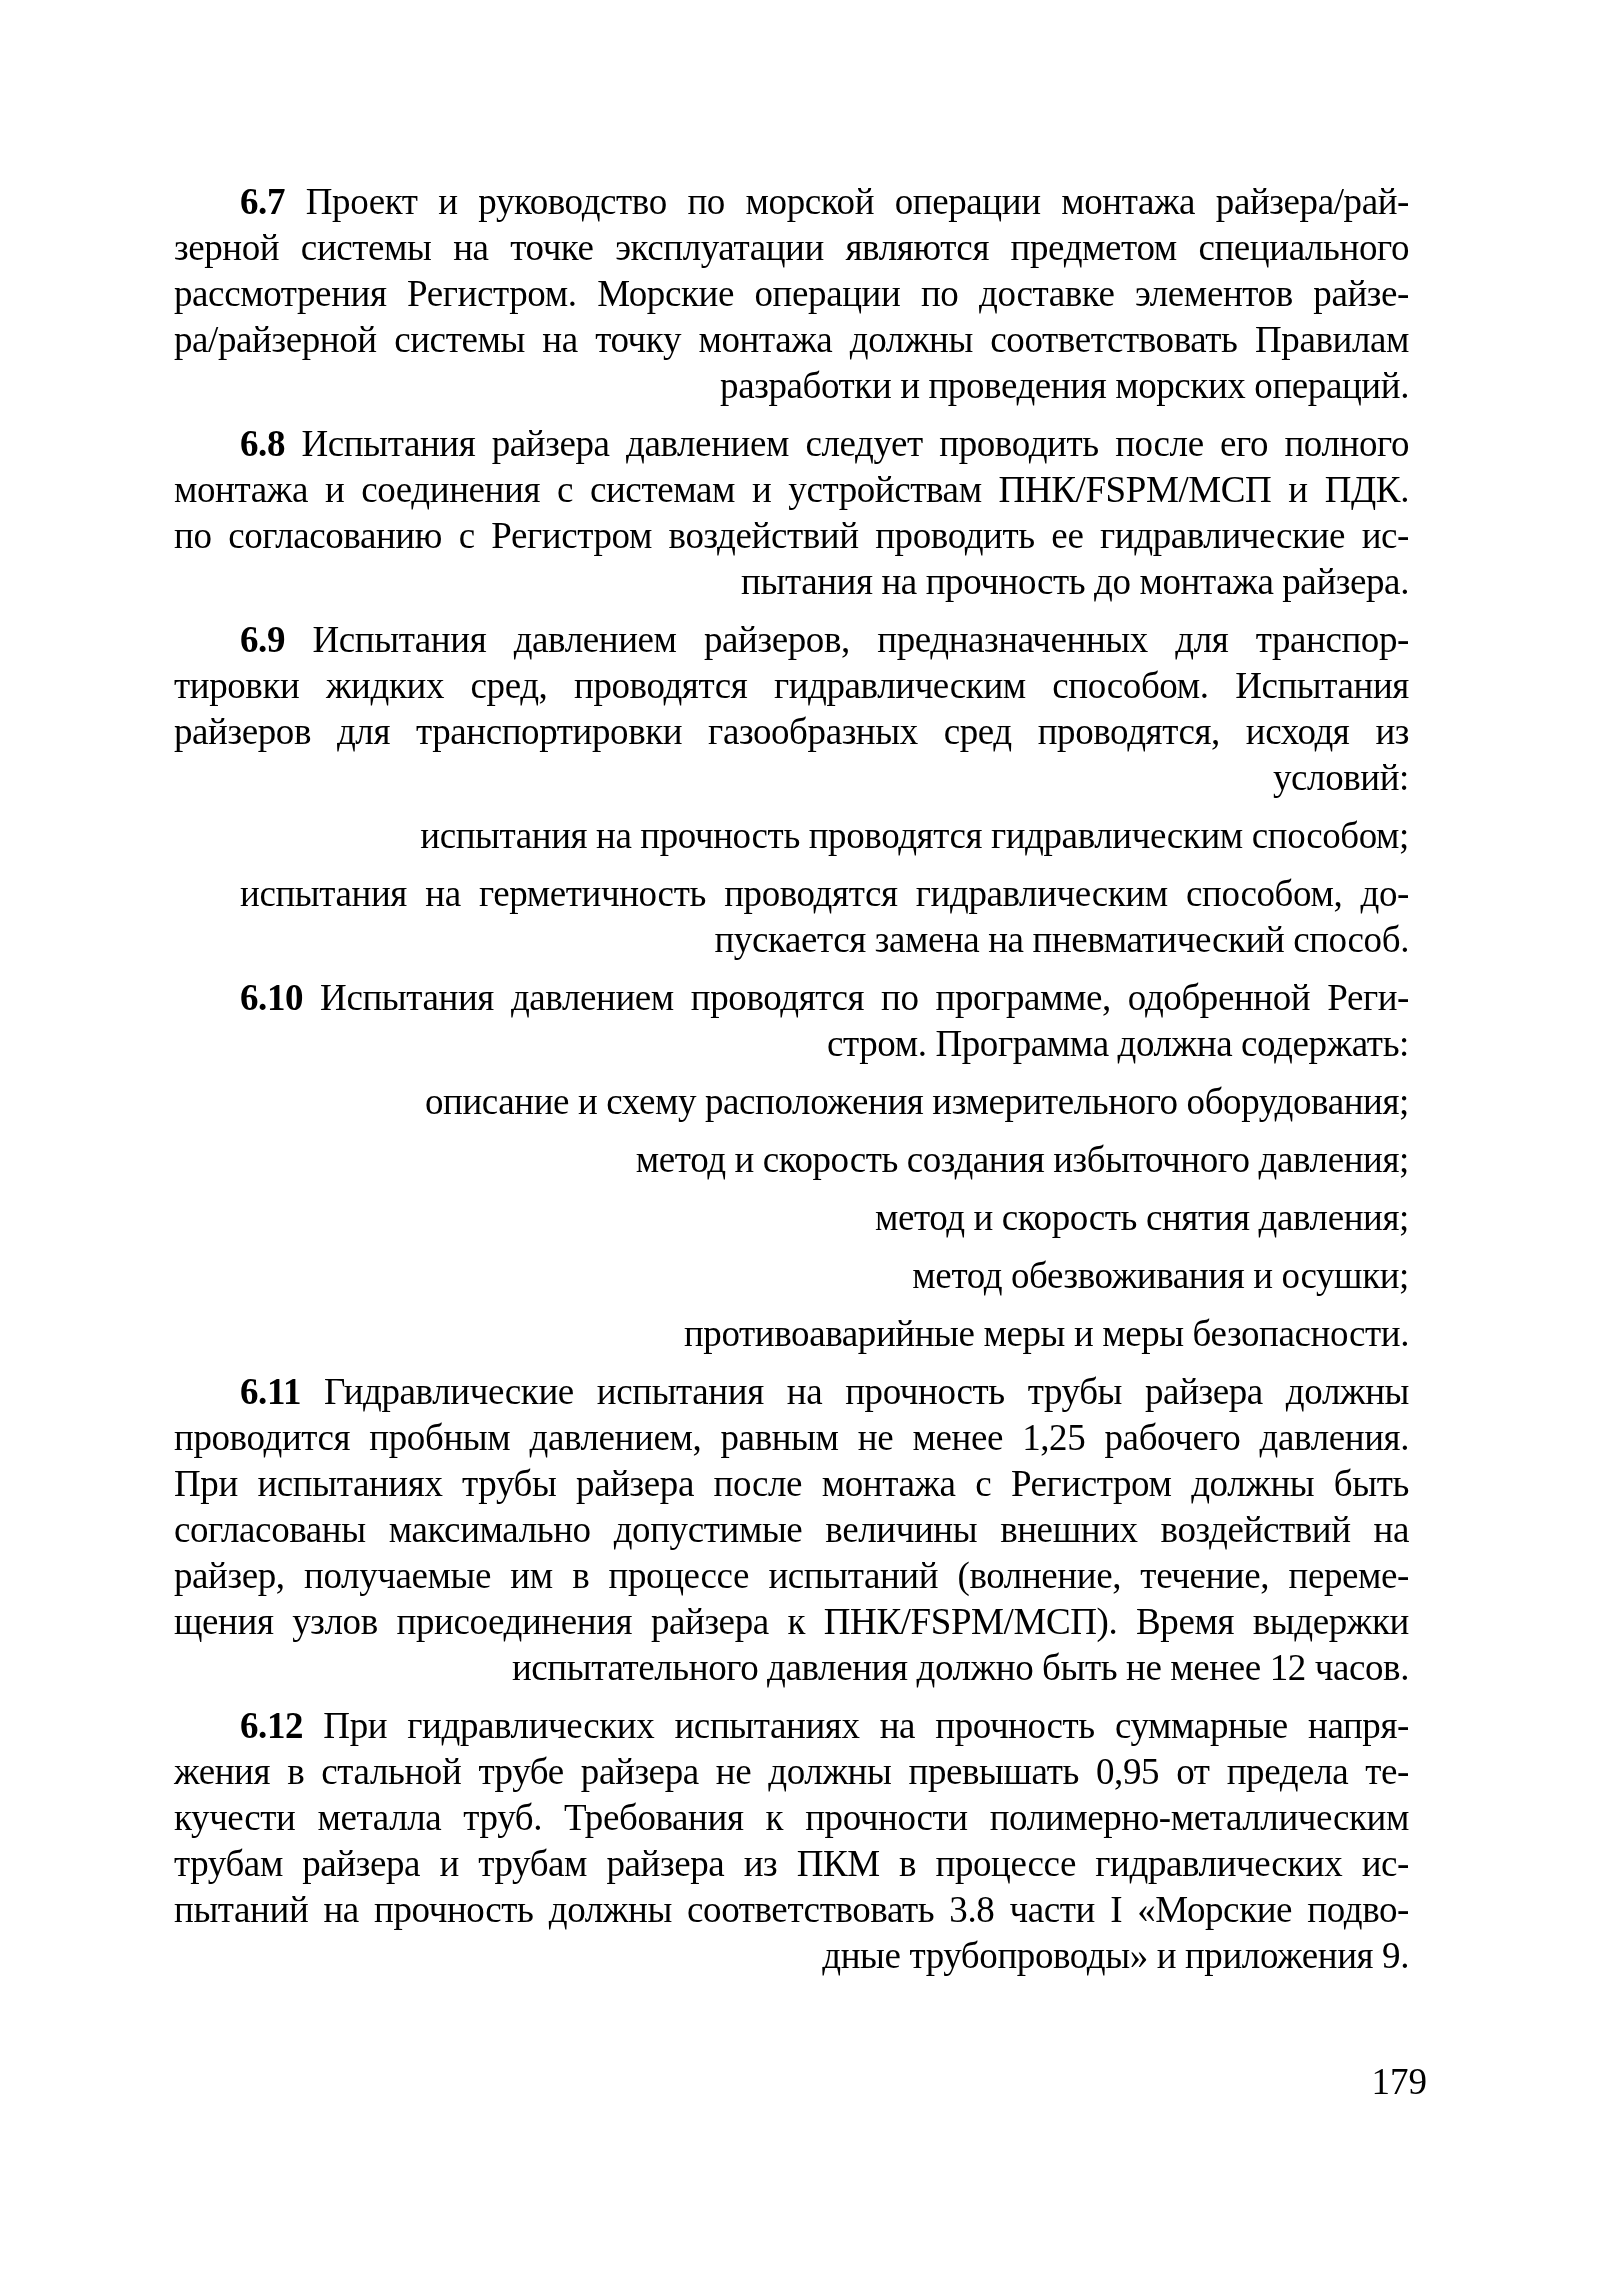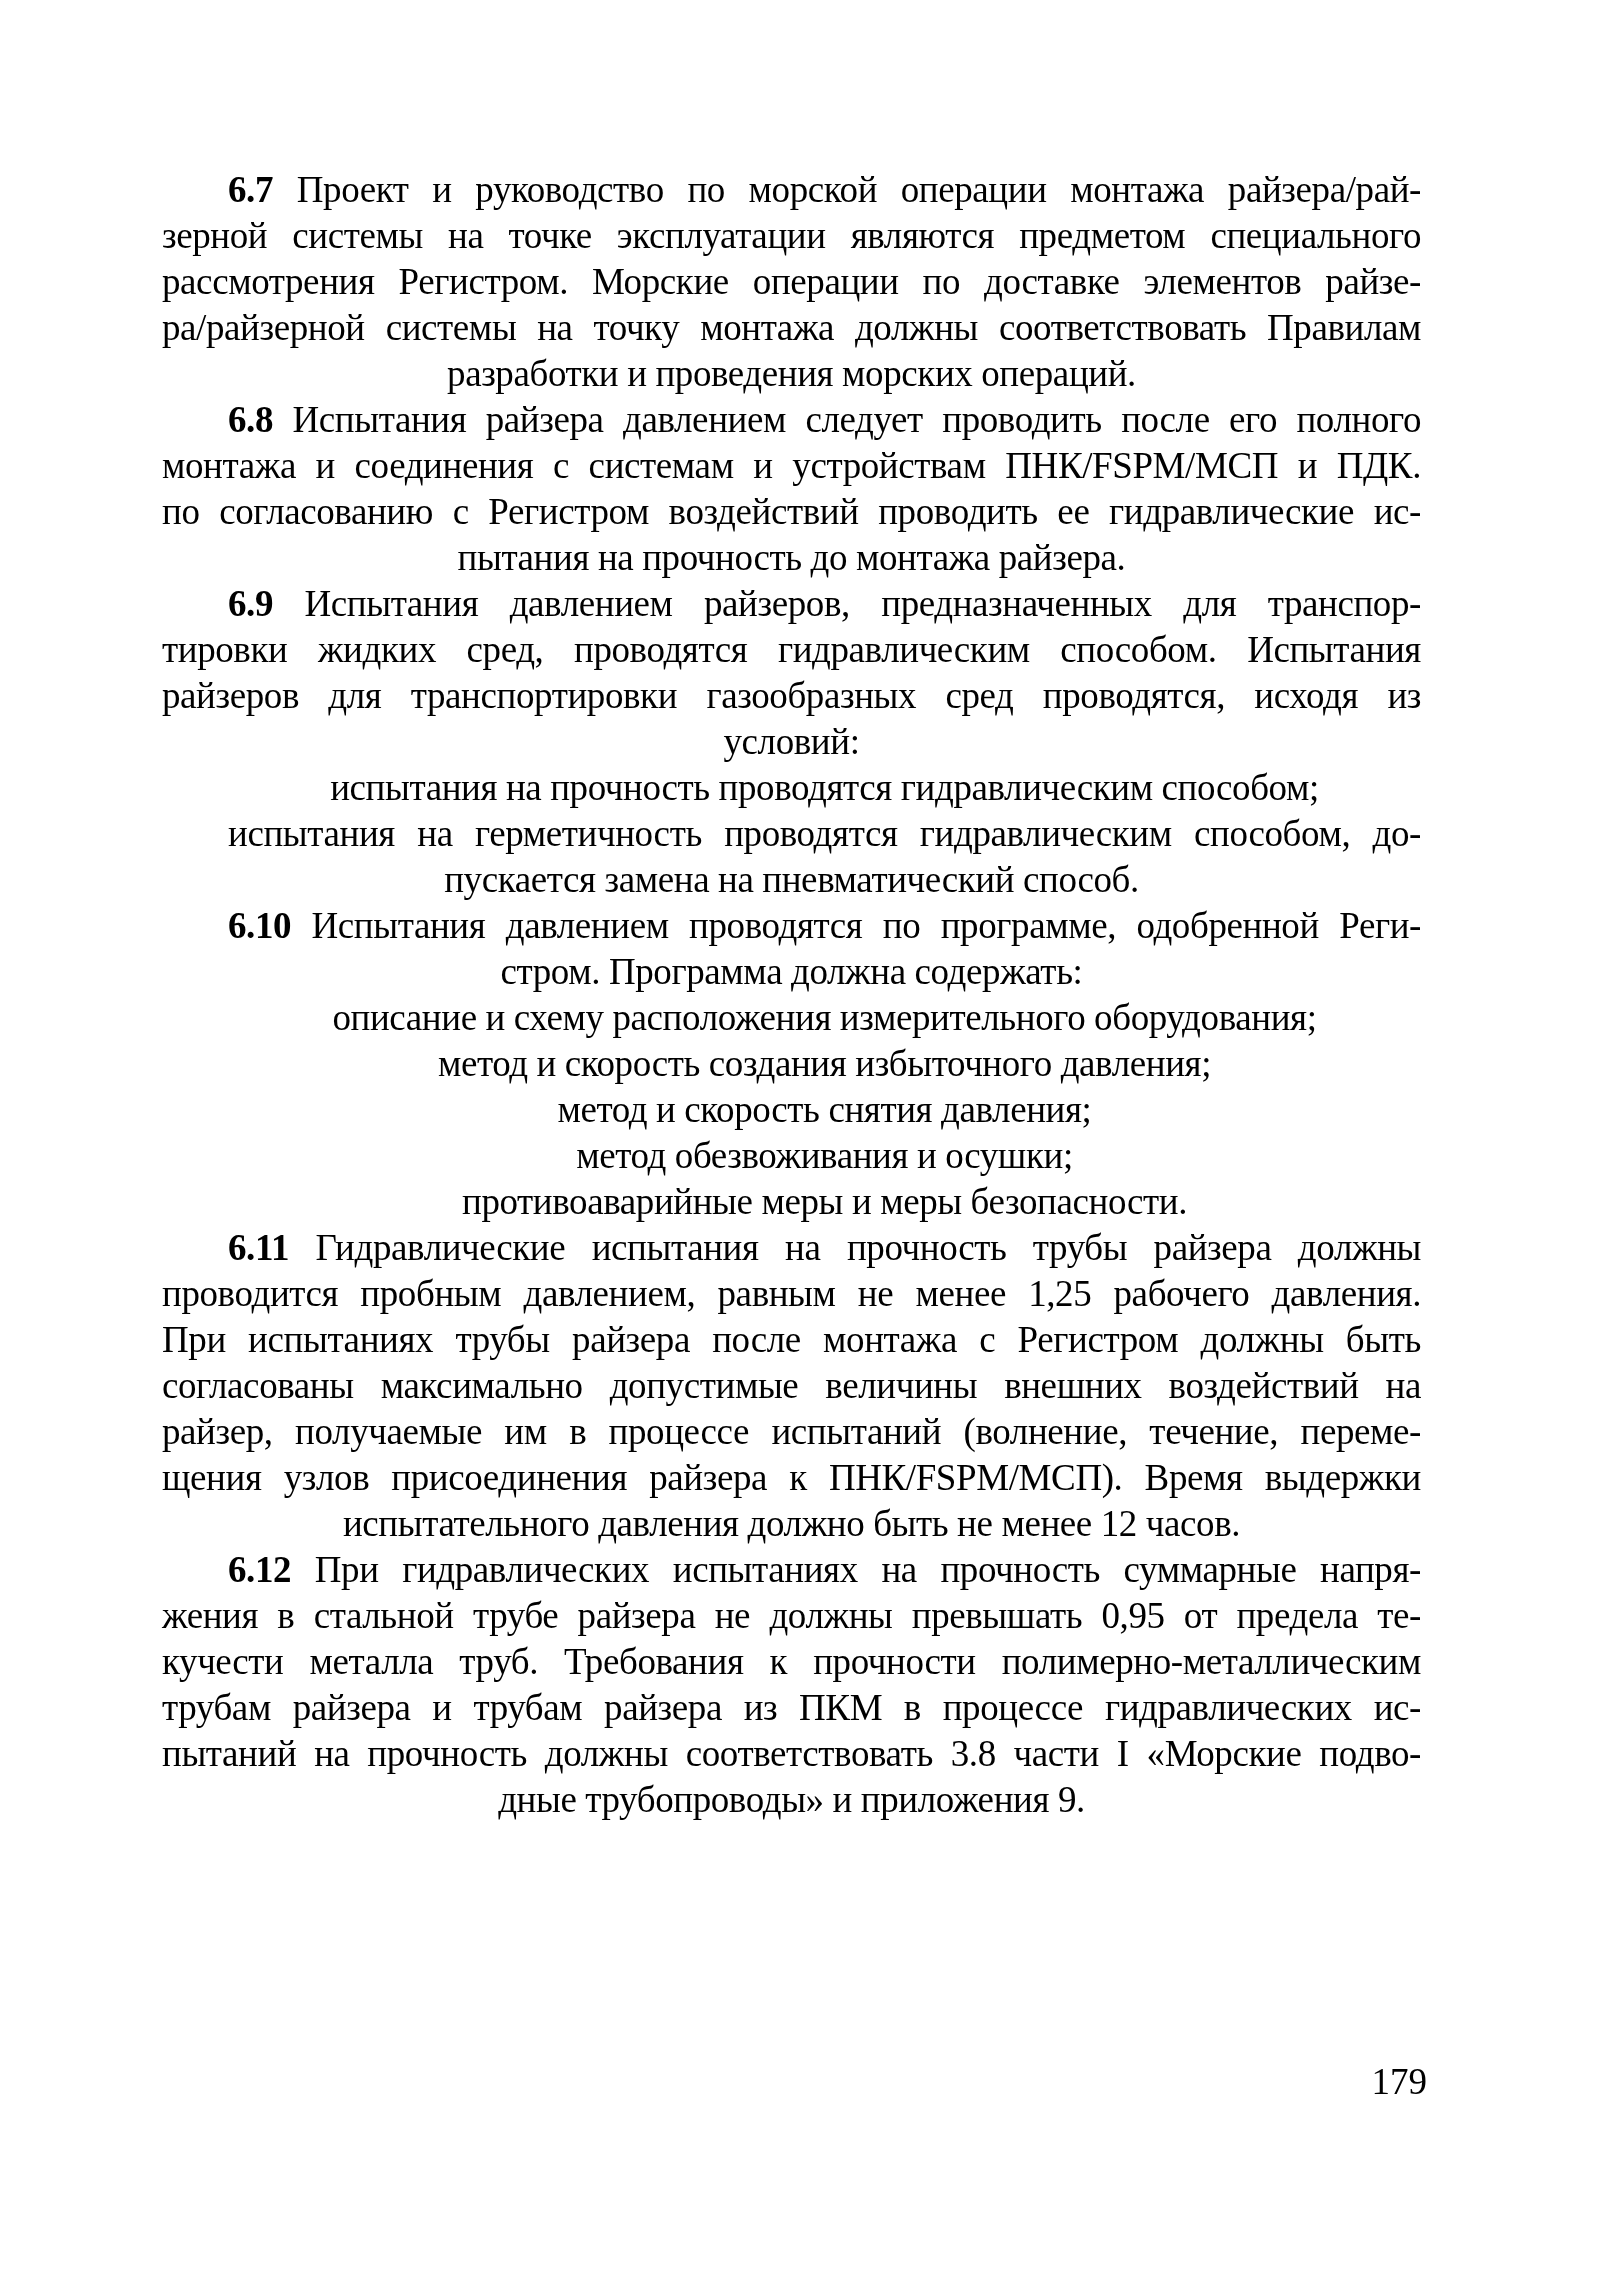--- a/index.html
+++ b/index.html
@@ -18,23 +18,23 @@
   }
   .doc-body {
     position: absolute;
     left: 162px;
     top: 167px;
     width: 1259px;
     font-size: 37px;
     line-height: 46px;
     letter-spacing: -0.4px;
   }
-  .para { margin: 0; padding: 0; }
+  .para { margin: 12px; padding: 0; }
   .line {
-    text-align: center;
+    text-align: right;
     white-space: normal;
   }
   .line.fill {
     text-align: justify;
     text-align-last: justify;
     text-justify: inter-word;
   }
   .line.first {
     text-indent: 66px;
   }

